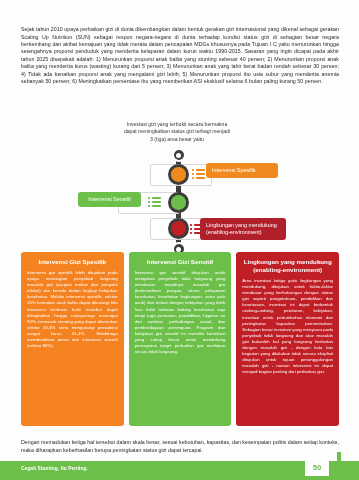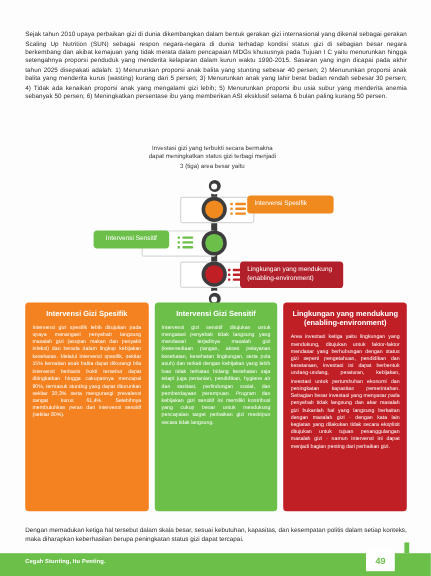--- a/index.html
+++ b/index.html
@@ -218,16 +218,16 @@
     </div>
 
   </div>
 
   <p class="closing">Dengan memadukan ketiga hal tersebut dalam skala besar, sesuai kebutuhan, kapasitas, dan kesempatan politis dalam setiap konteks, maka diharapkan keberhasilan berupa peningkatan status gizi dapat tercapai.</p>
 
   <div class="footerbar"></div>
   <div class="footertext">Cegah Stunting, Itu Penting.</div>
   <div class="tick"></div>
   <div class="pagebox">
-    <span class="pagenum">49</span>
+    <span class="pagenum">50</span>
   </div>
 
 </div>
 
 </body></html>

